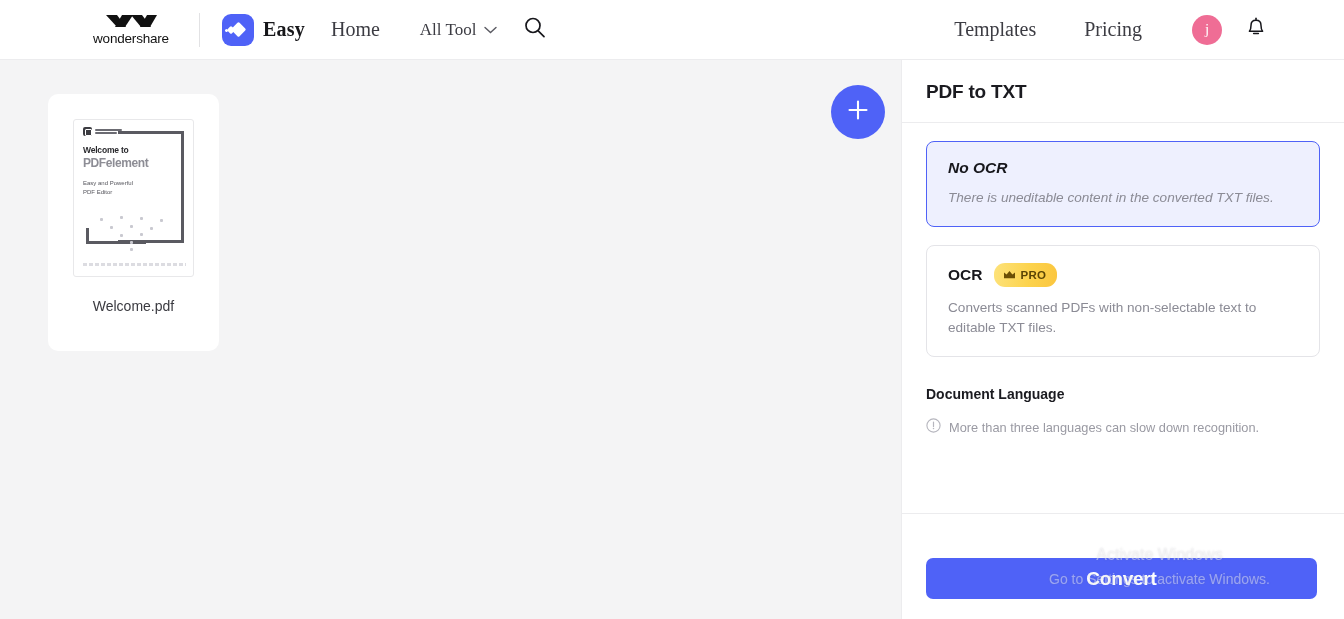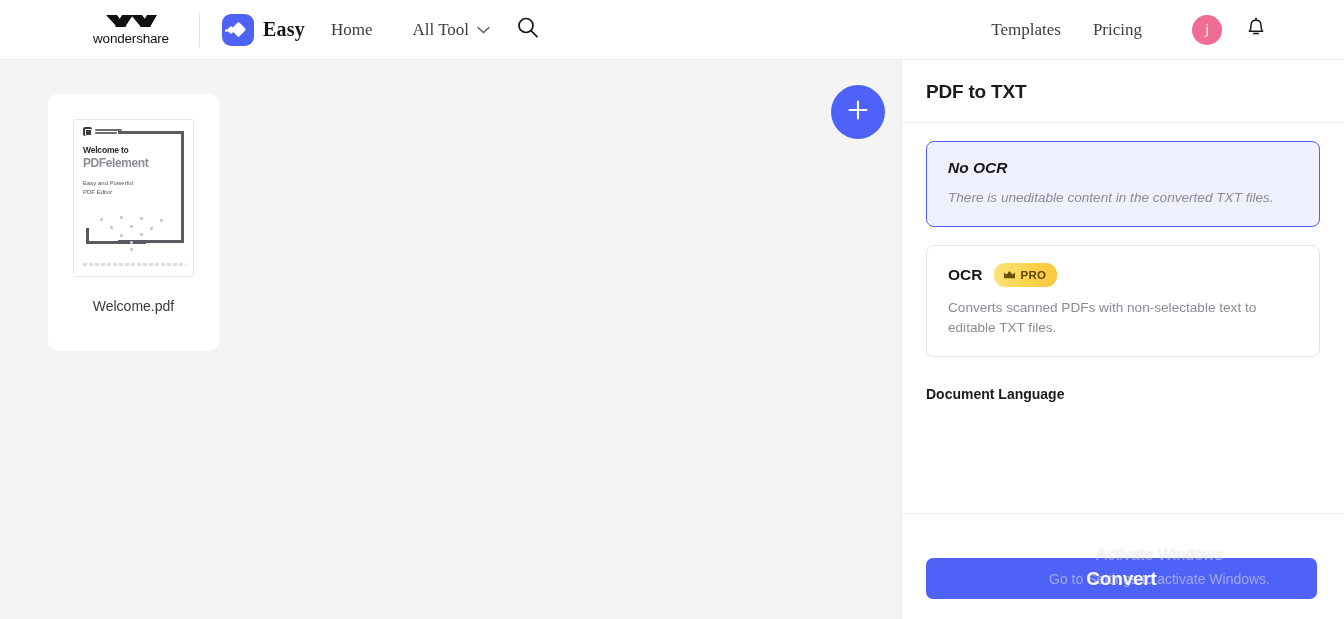--- a/index.html
+++ b/index.html
@@ -45,31 +45,31 @@
   .hipdf-icon .d1 { width: 11px; height: 11px; left: 11px; top: 10.5px; }
   .hipdf-icon .d2 { width: 6px;  height: 6px;  left: 6px;  top: 13px; }
   .hipdf-icon .d3 { width: 3px;  height: 3px;  left: 3px;  top: 15px; }
   .hipdf-name {
     font-family: "Liberation Serif", serif;
     font-weight: bold; font-size: 20px; color: #17171a;
     margin-left: 9px; letter-spacing: 0.2px;
   }
   .nav-link {
     font-family: "Liberation Serif", serif;
-    font-size: 17px; color: #3c3c43; margin-left: 26px;
+    font-size: 20px; color: #3c3c43; margin-left: 26px;
     cursor: pointer; white-space: nowrap;
   }
   .nav-alltool { display: flex; align-items: center; margin-left: 40px; cursor: pointer; }
   .nav-alltool .lbl { font-family: "Liberation Serif", serif; font-size: 17px; color: #3c3c43; }
   .chev { margin-left: 8px; display: block; }
   .search-btn { margin-left: 26px; cursor: pointer; display: flex; align-items: center; }
   .hdr-right {
     margin-left: auto; display: flex; align-items: center; margin-right: 78px;
   }
-  .hdr-right .nav-link { margin-left: 0; margin-right: 32px; }
+  .hdr-right .nav-link { margin-left: 16px; margin-right: 32px; }
   .avatar {
     width: 30px; height: 30px; border-radius: 50%;
     background: #ef6d95; color: #fff;
     display: flex; align-items: center; justify-content: center;
     font-family: "Liberation Serif", serif; font-size: 15px;
     margin-left: 18px; margin-right: 24px; cursor: pointer;
   }
   .bell { cursor: pointer; display: flex; align-items: center; }
 
   
@@ -347,20 +347,30 @@
           </span>
           <span class="pb-txt">PRO</span>
         </span>
       </div>
       <div class="opt-desc">Converts scanned PDFs with non-selectable text to editable TXT files.</div>
     </div>
 
     <div class="lang-label">Document Language</div>
 
 
+    <div class="hint">
+      <span>
+        <svg width="15" height="15" viewBox="0 0 15 15">
+          <circle cx="7.5" cy="7.5" r="6.6" stroke="#b6b6be" stroke-width="1.1" fill="none"></circle>
+          <path d="M7.5 4 L7.5 8.4" stroke="#b6b6be" stroke-width="1.2" stroke-linecap="round"></path>
+          <circle cx="7.5" cy="10.6" r="0.75" fill="#b6b6be"></circle>
+        </svg>
+      </span>
+      <span class="ht">More than three languages can slow down recognition.</span>
+    </div>
 
     <div class="panel-rule2"></div>
 
     <div class="convert-btn">
       <span class="ct">Convert</span>
     </div>
   </div>
 
   <div class="watermark">
     <div class="wm1">Activate Windows</div>

